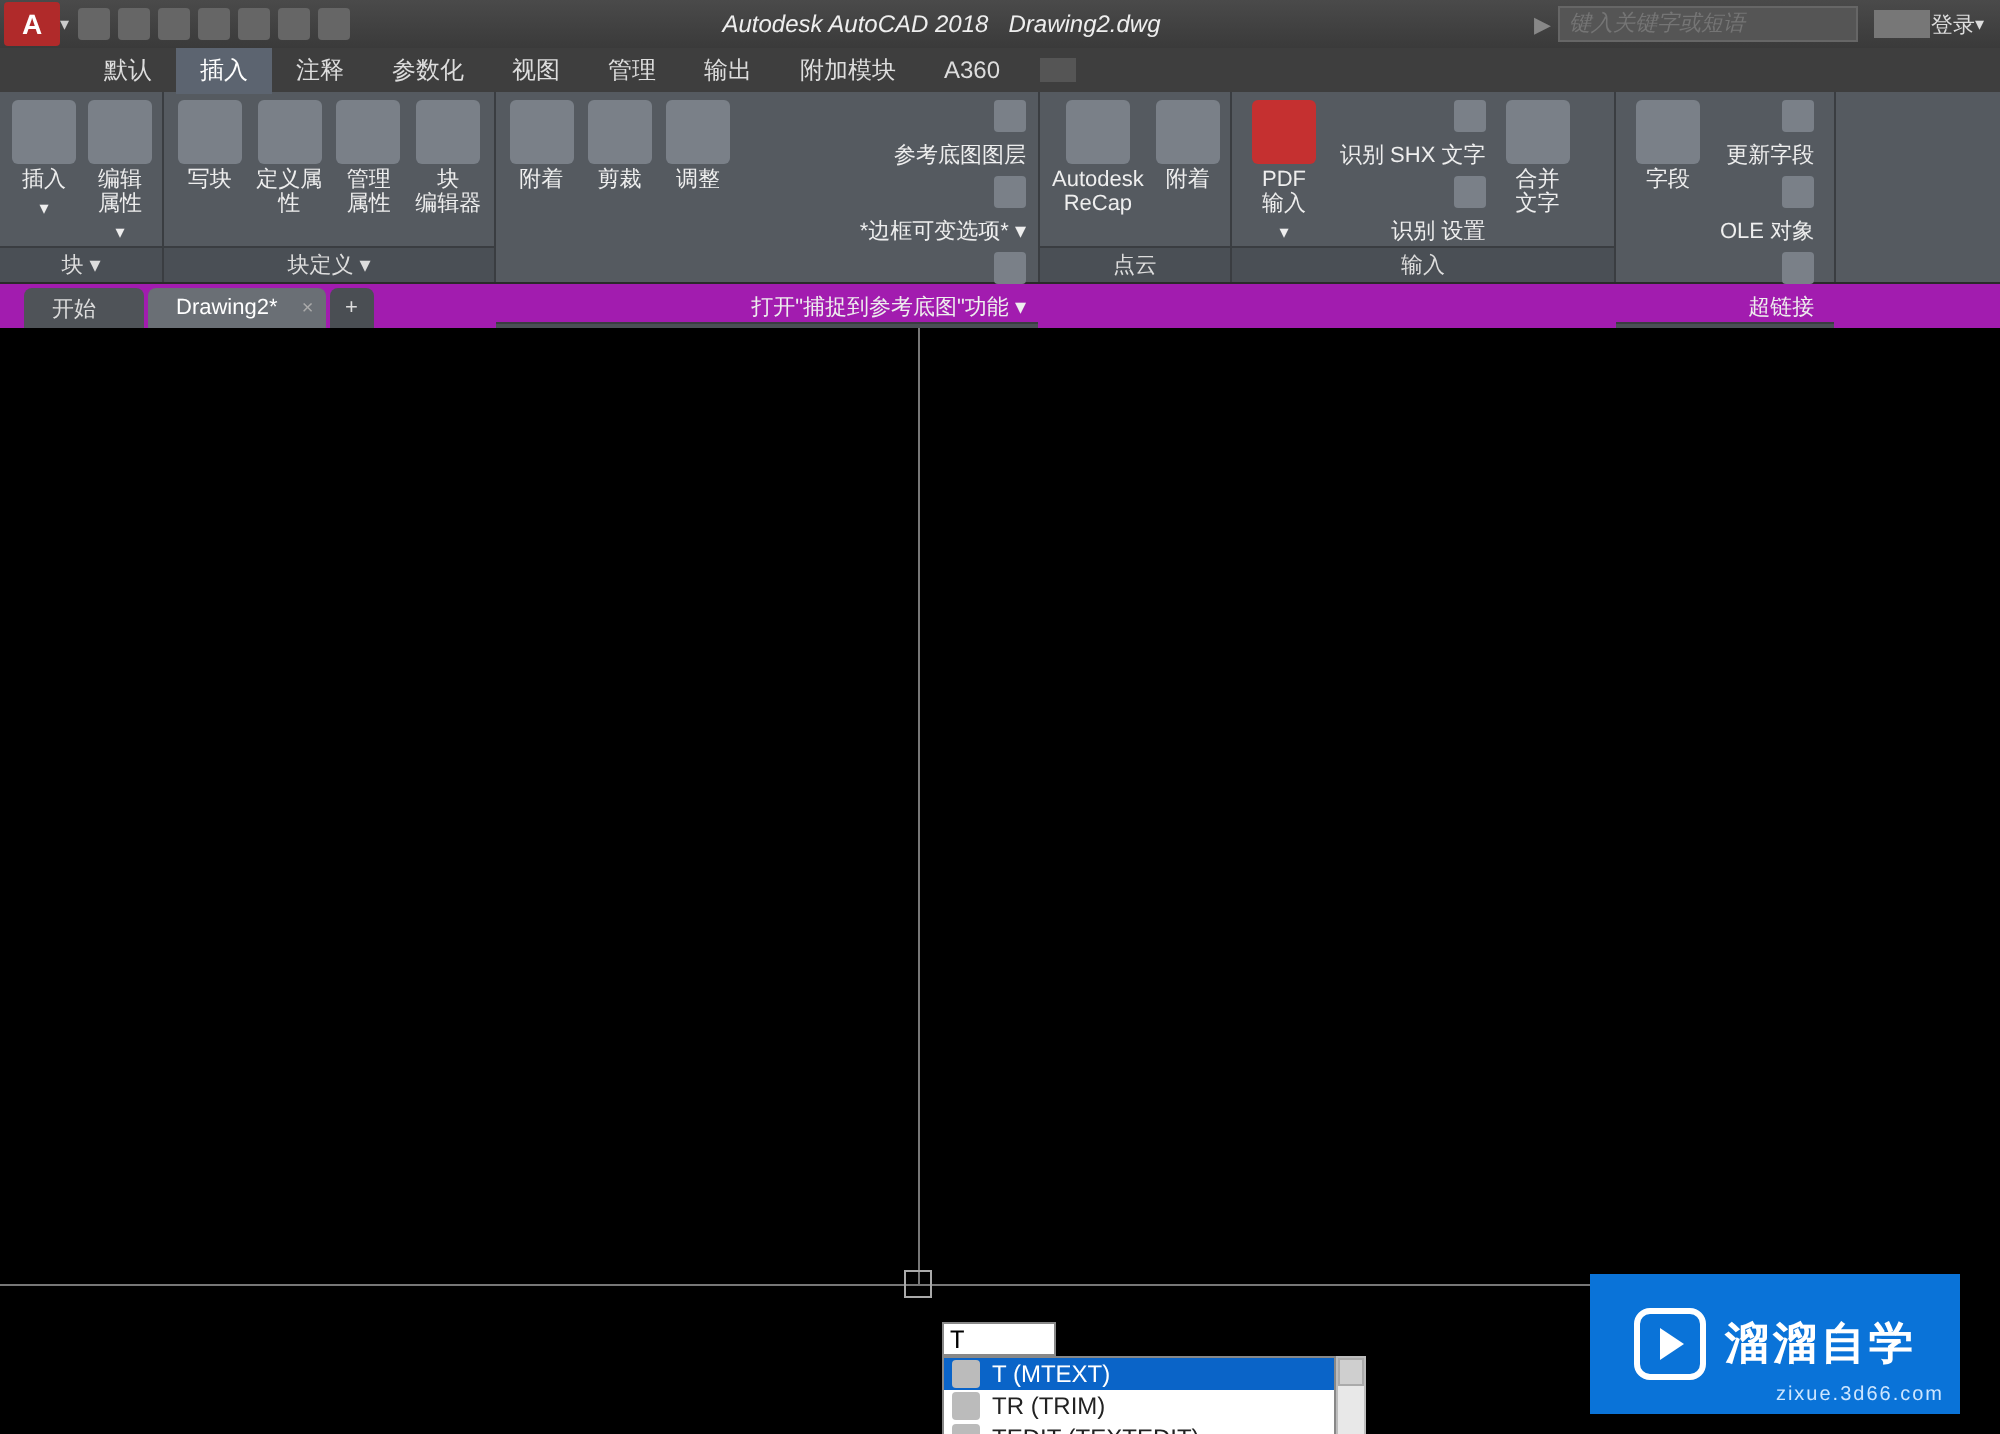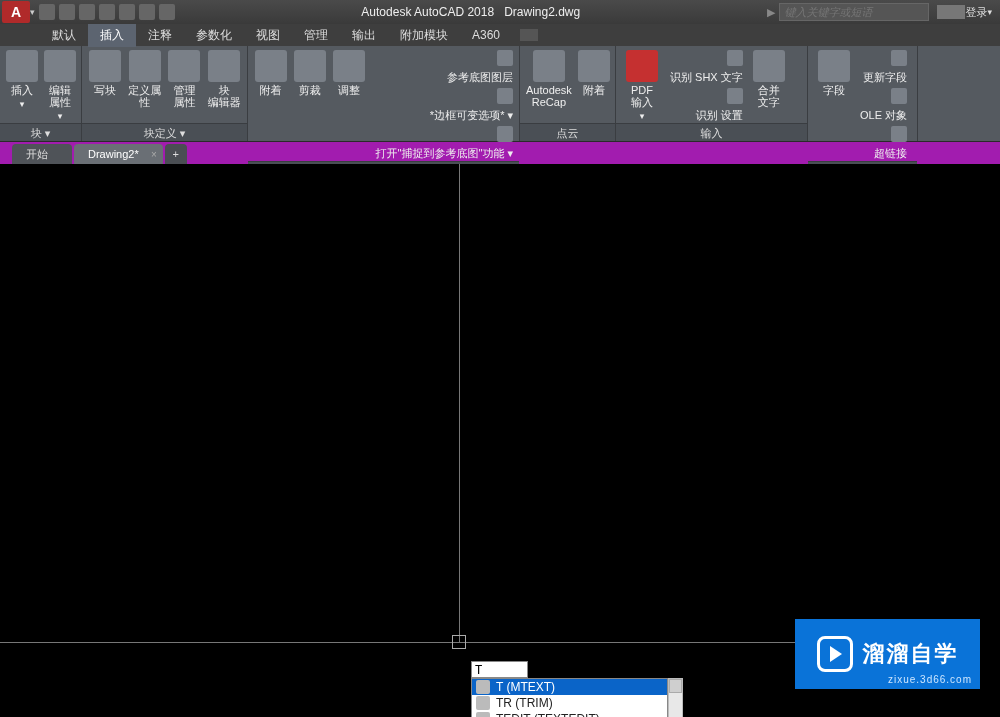--- a/index.html
+++ b/index.html
@@ -3,21 +3,21 @@
 <meta charset="utf-8">
 <style>
 * { margin: 0; padding: 0; box-sizing: border-box; font-family: "Microsoft YaHei", Arial, sans-serif; }
 body { width: 1000px; height: 717px; background: #000; overflow: hidden; position: relative; }
 
 
 .titlebar { height: 24px; background: linear-gradient(#4a4a4a,#3a3a3a); display: flex; align-items: center; color: #ccc; font-size: 11px; }
 .app-logo { width: 28px; height: 22px; background: #b02a2a; margin: 0 2px; display:flex; align-items:center; justify-content:center; color:#fff; font-weight:bold; font-size:14px; border-radius:2px; }
 .qat { display:flex; gap:4px; margin-left:4px; }
 .qat .qbtn { width:16px; height:16px; background:#666; border-radius:2px; }
-.title-text { flex:1; text-align:center; color:#eee; font-size:12px; }
+.title-text { flex:1; text-align:center; color:#eee; font-size:12px;font-style:italic; }
 .search-box { width:150px; height:18px; background:#555; border:1px solid #666; color:#999; font-size:11px; padding:0 4px; font-style:italic; }
 .title-right { display:flex; align-items:center; gap:0; margin:0 8px; color:#ddd; }
 .title-right .ic { width:14px; height:14px; background:#777; }
 
 
 .menubar { height:22px; background:#3e3e3e; display:flex; align-items:center; font-size:12px; color:#ddd; padding-left:40px; }
 .menubar .mtab { padding:3px 12px; cursor:default; }
 .menubar .mtab.active { background:#5c6470; color:#fff; }
 .menubar .drop { margin-left:8px; width:18px; height:12px; background:#555; }
 
@@ -49,21 +49,21 @@
 .cmd-input { position:absolute; left:471px; top:497px; width:57px; height:17px; background:#fff; border:1px solid #888; font-size:12px; padding:0 3px; font-family: Consolas, monospace; }
 .ac-list { position:absolute; left:471px; top:514px; width:197px; background:#fff; border:1px solid #888; font-size:12px; }
 .ac-item { display:flex; align-items:center; gap:6px; padding:1px 4px; color:#222; }
 .ac-item .aic { width:14px; height:14px; background:#bbb; border-radius:2px; flex-shrink:0; }
 .ac-item.sel { background:#0a64c8; color:#fff; }
 .ac-scroll { position:absolute; right:-15px; top:0; width:15px; height:100%; background:#e8e8e8; border:1px solid #bcbcbc; }
 .ac-scroll .thumb { width:100%; height:14px; background:#cfcfcf; border:1px solid #aaa; }
 .ac-wrap { position:relative; }
 
 
-.watermark { position:absolute; right:20px; bottom:28px; width:185px; height:70px; background:#0a73d8; display:flex; align-items:center; justify-content:center; gap:10px; color:#fff; }
+.watermark { position:absolute; right:20px; bottom:10px; width:185px; height:70px; background:#0a73d8; display:flex; align-items:center; justify-content:center; gap:10px; color:#fff; }
 .watermark .play { width:36px; height:36px; border:3px solid #fff; border-radius:8px; display:flex; align-items:center; justify-content:center; }
 .watermark .play::after { content:""; border-left:12px solid #fff; border-top:8px solid transparent; border-bottom:8px solid transparent; margin-left:3px; }
 .watermark .txt { font-size:22px; font-weight:bold; letter-spacing:2px; }
 .watermark .sub { position:absolute; right:8px; bottom:4px; font-size:10px; letter-spacing:1px; color:#cde6ff; }
 </style>
 </head>
 <body>
 
 <div class="titlebar">
   <div class="app-logo">A</div>

